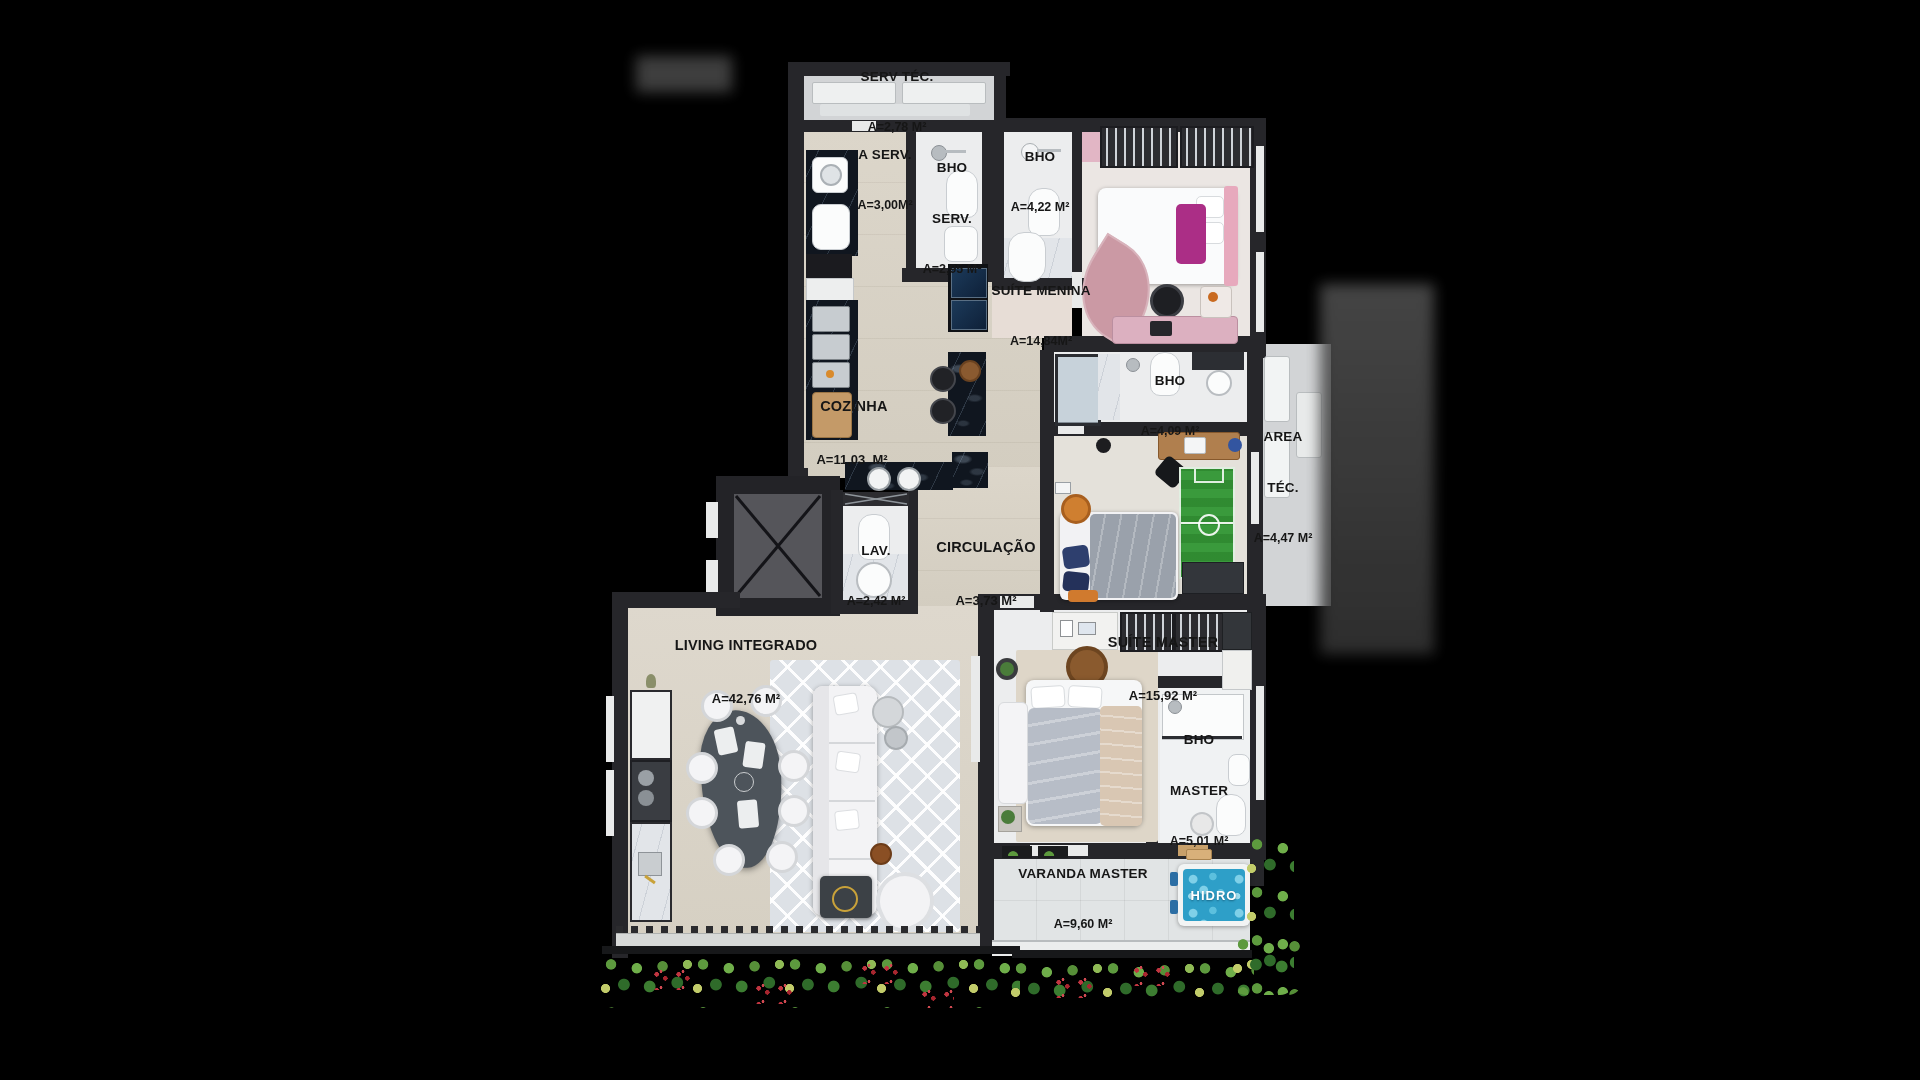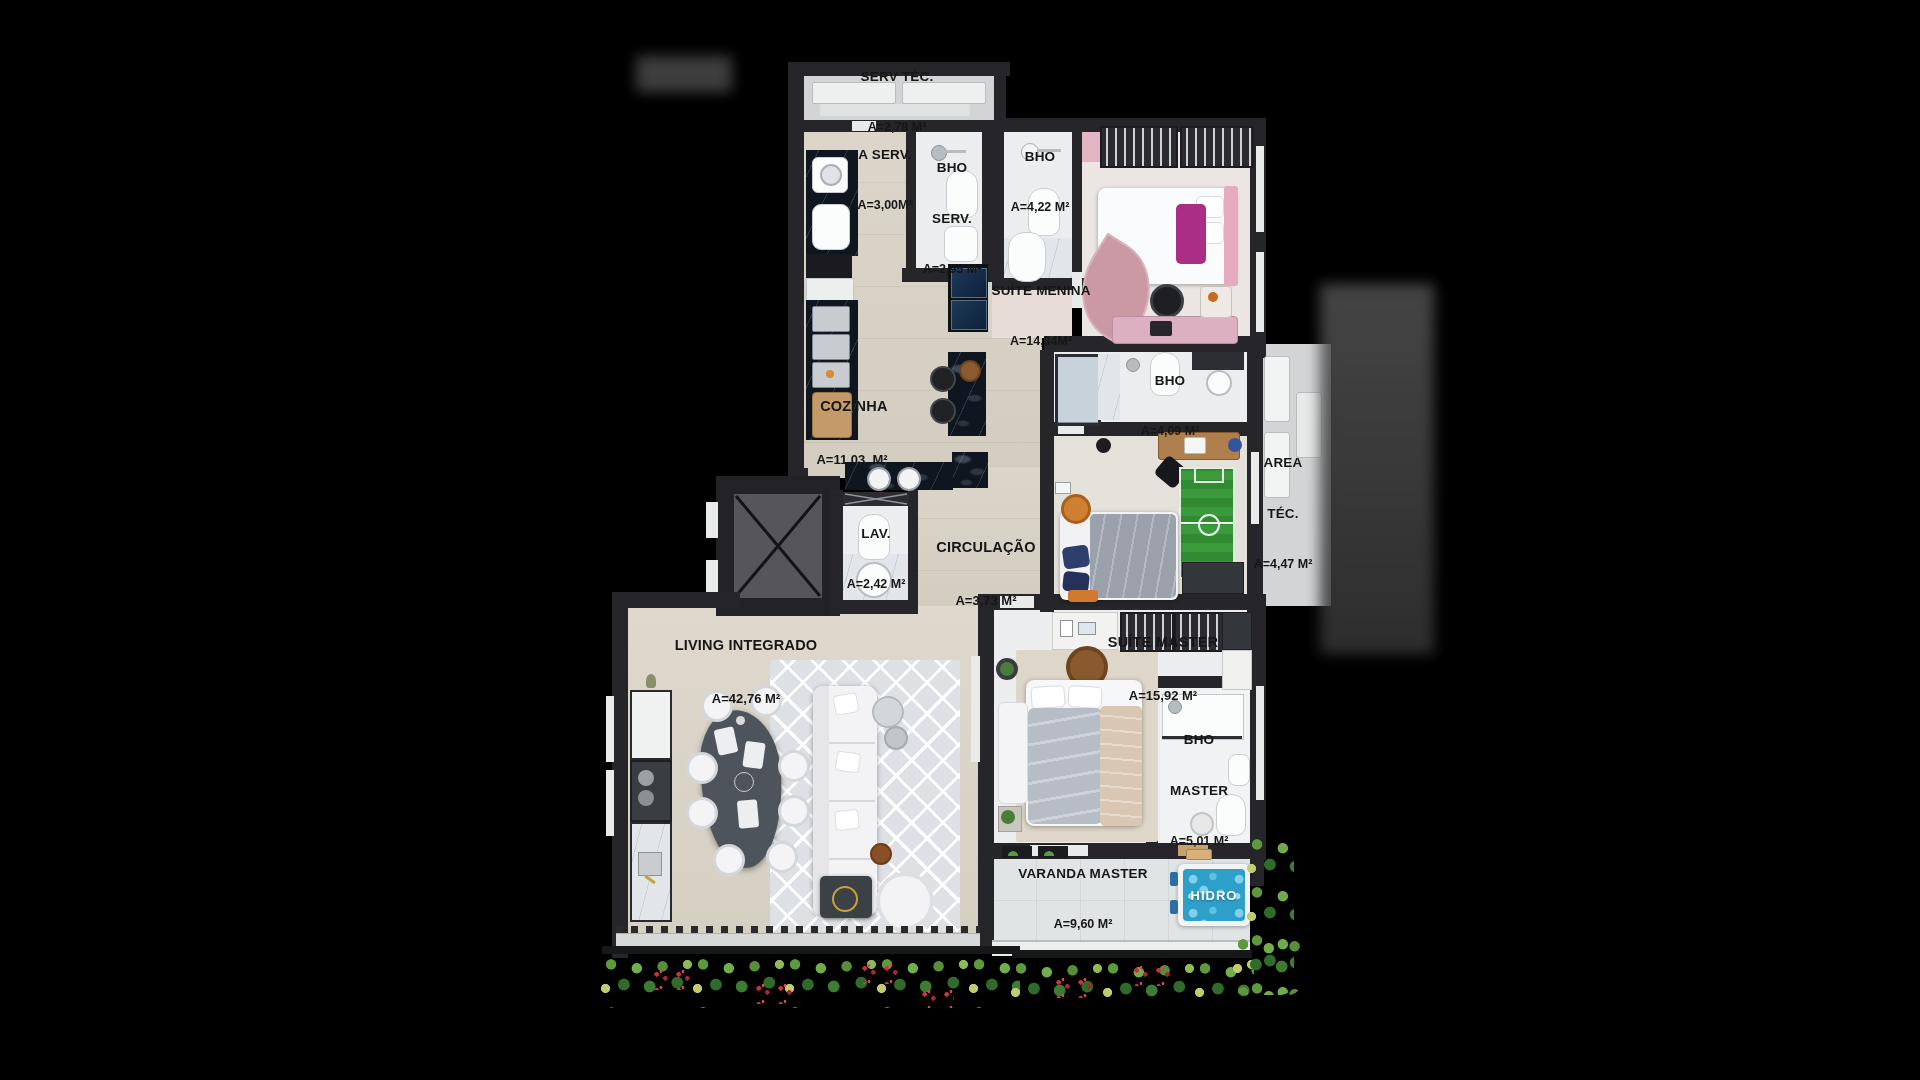--- a/index.html
+++ b/index.html
@@ -351,26 +351,26 @@
     <span class="ar">A=14,84M²</span>
   </div>
   <div class="lbl big" style="left:852px;top:433px;text-align:right;">
     <span class="nm">COZINHA</span>
     <span class="ar">A=11,03  M²</span>
   </div>
   <div class="lbl" style="left:1170px;top:406px;">
     <span class="nm">BHO</span>
     <span class="ar">A=4,09 M²</span>
   </div>
-  <div class="lbl" style="left:1283px;top:513px;">
+  <div class="lbl" style="left:1283px;top:487px;">
     <span class="nm">AREA</span>
     <span class="nm">TÉC.</span>
     <span class="ar">A=4,47 M²</span>
   </div>
-  <div class="lbl" style="left:876px;top:559px;">
+  <div class="lbl" style="left:876px;top:576px;">
     <span class="nm">LAV.</span>
     <span class="ar">A=2,42 M²</span>
   </div>
   <div class="lbl big" style="left:986px;top:574px;">
     <span class="nm">CIRCULAÇÃO</span>
     <span class="ar">A=3,73 M²</span>
   </div>
   <div class="lbl big" style="left:746px;top:672px;">
     <span class="nm">LIVING INTEGRADO</span>
     <span class="ar">A=42,76 M²</span>

